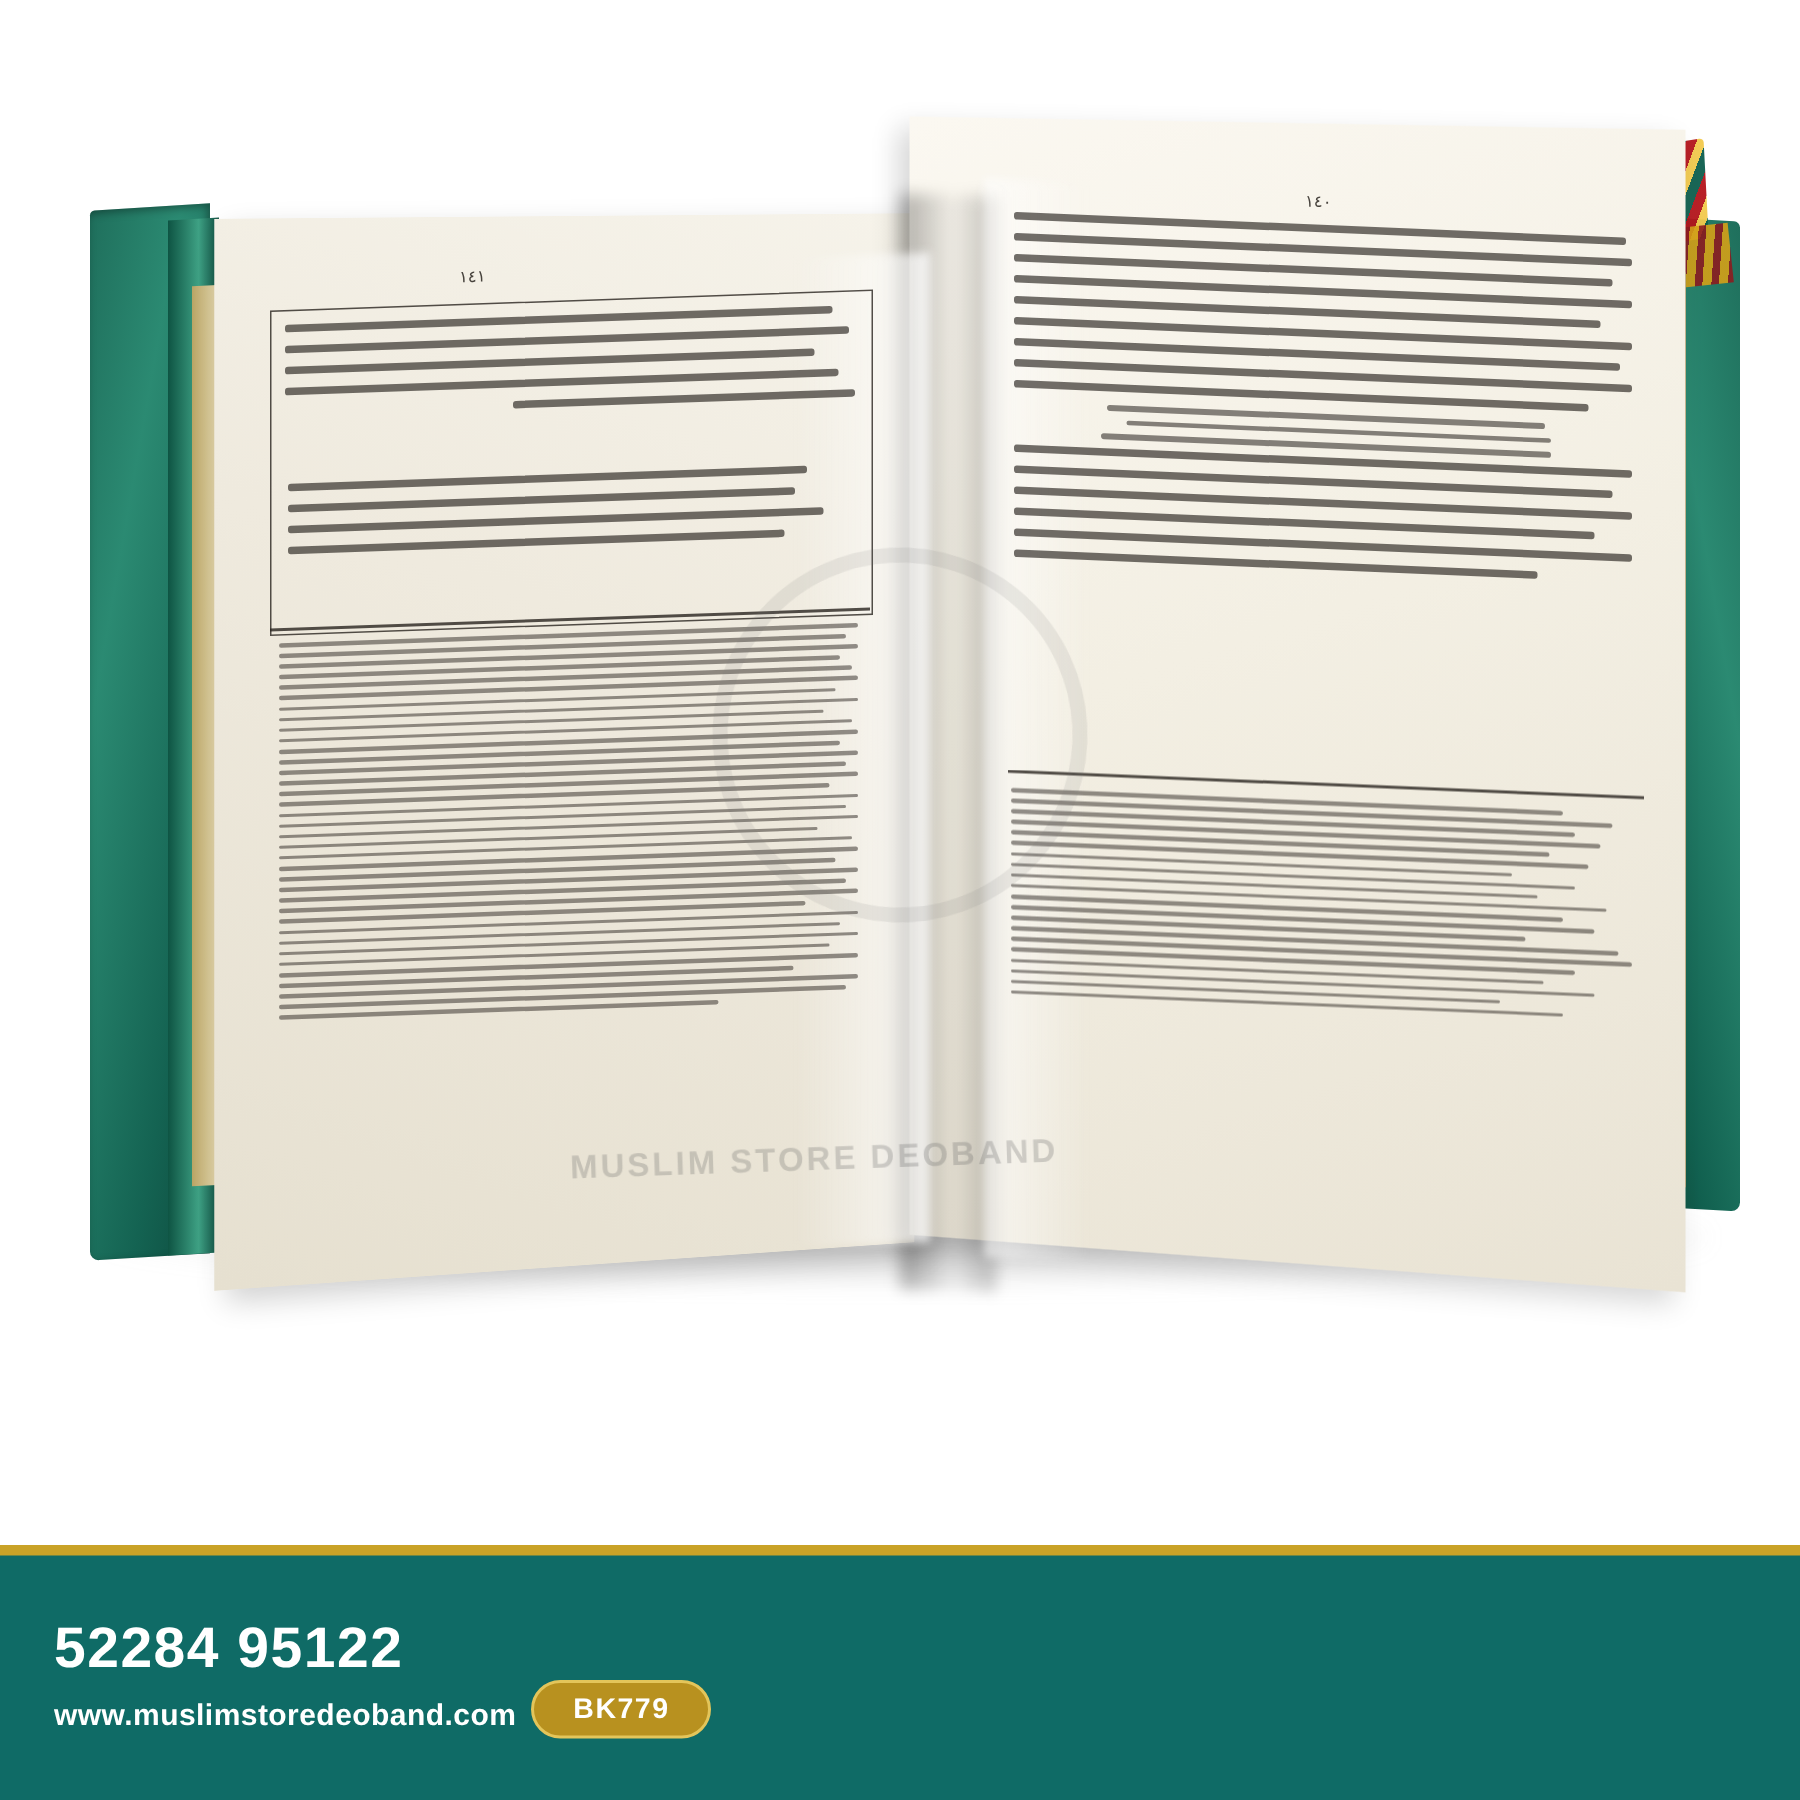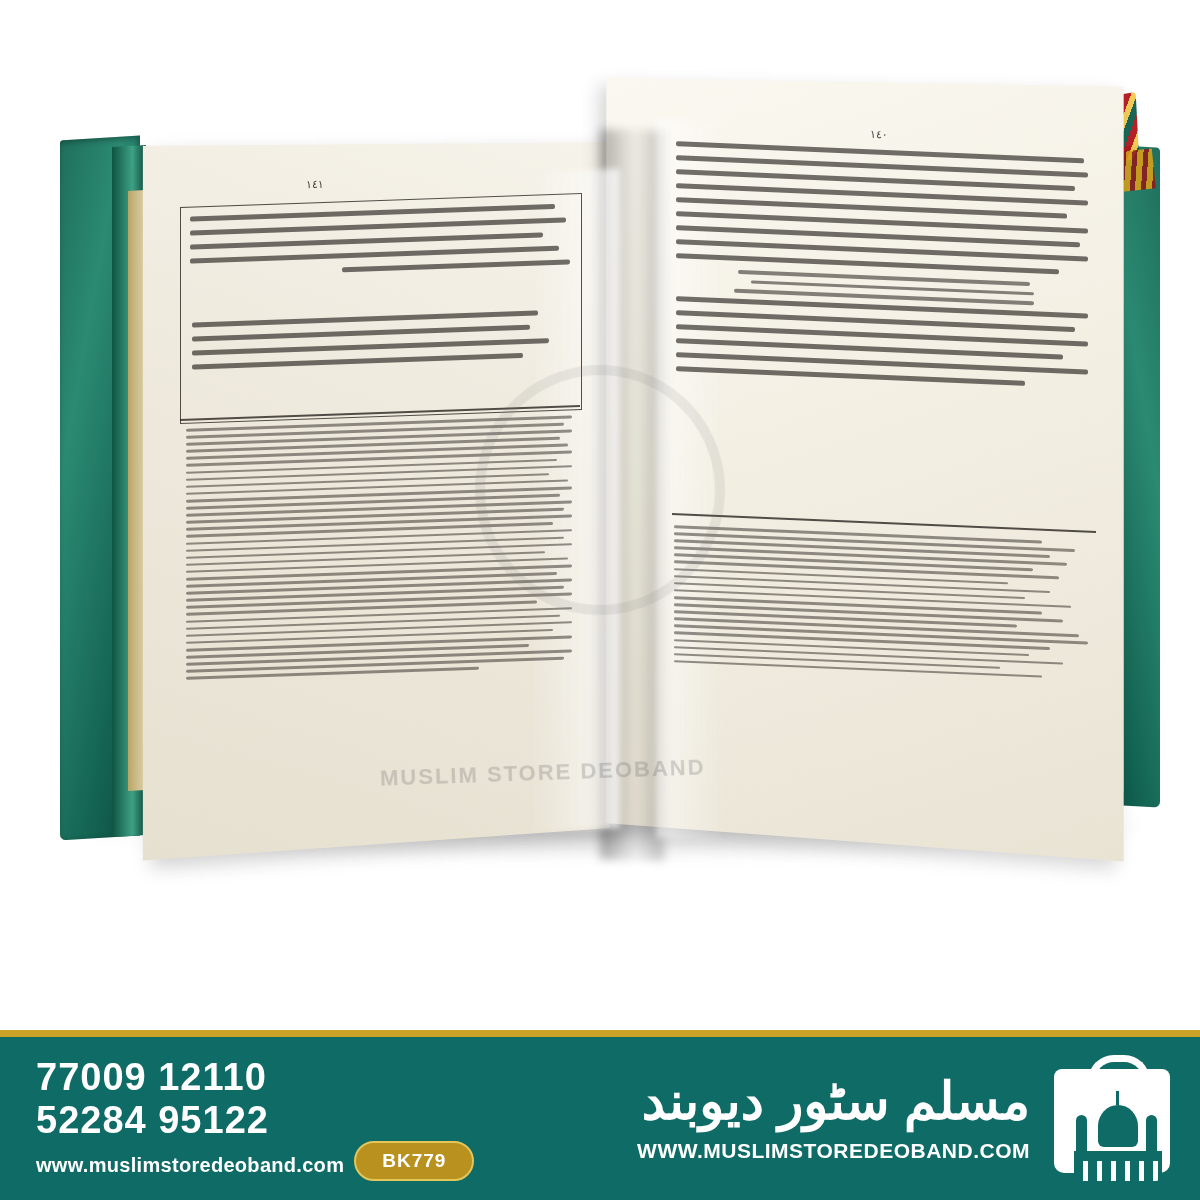--- a/index.html
+++ b/index.html
@@ -488,39 +488,22 @@
     <div class="wm-text">MUSLIM STORE DEOBAND</div>
 
   </div>
 </div>
 
 <div class="footer">
   <div class="footer-top-rule"></div>
   <div class="footer-inner">
 
     <div class="contact">
-      <div class="phone">77009 12110</div>
       <div class="phone">52284 95122</div>
       <div style="display:flex; align-items:center;">
         <div class="site">www.muslimstoredeoband.com</div>
         <div class="sku-pill">BK779</div>
       </div>
     </div>
 
-    <div class="brand-right">
-      <div class="brand-text">
-        <div class="brand-arabic">مسلم سٹور دیوبند</div>
-        <div class="brand-url">WWW.MUSLIMSTOREDEOBAND.COM</div>
-      </div>
-      <div class="logo-mark">
-        <div class="logo-handle"></div>
-        <div class="logo-bag">
-          <div class="logo-dome"></div>
-          <div class="logo-min-l"></div>
-          <div class="logo-min-r"></div>
-          <div class="logo-base"></div>
-          <div class="logo-arches"></div>
-        </div>
-      </div>
-    </div>
 
   </div>
 </div>
 
 </body></html>

